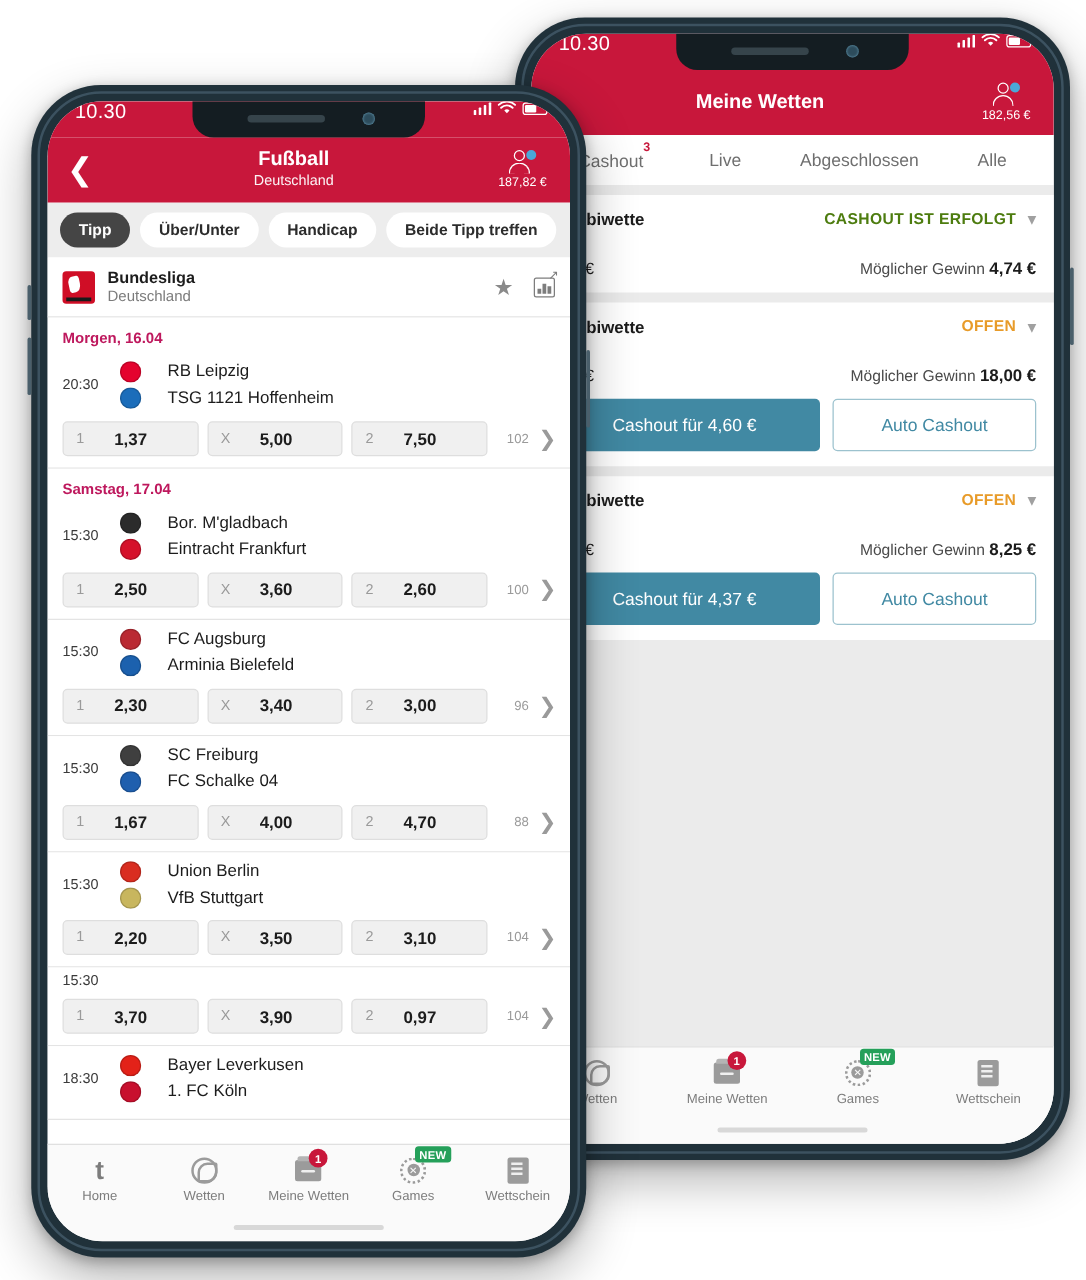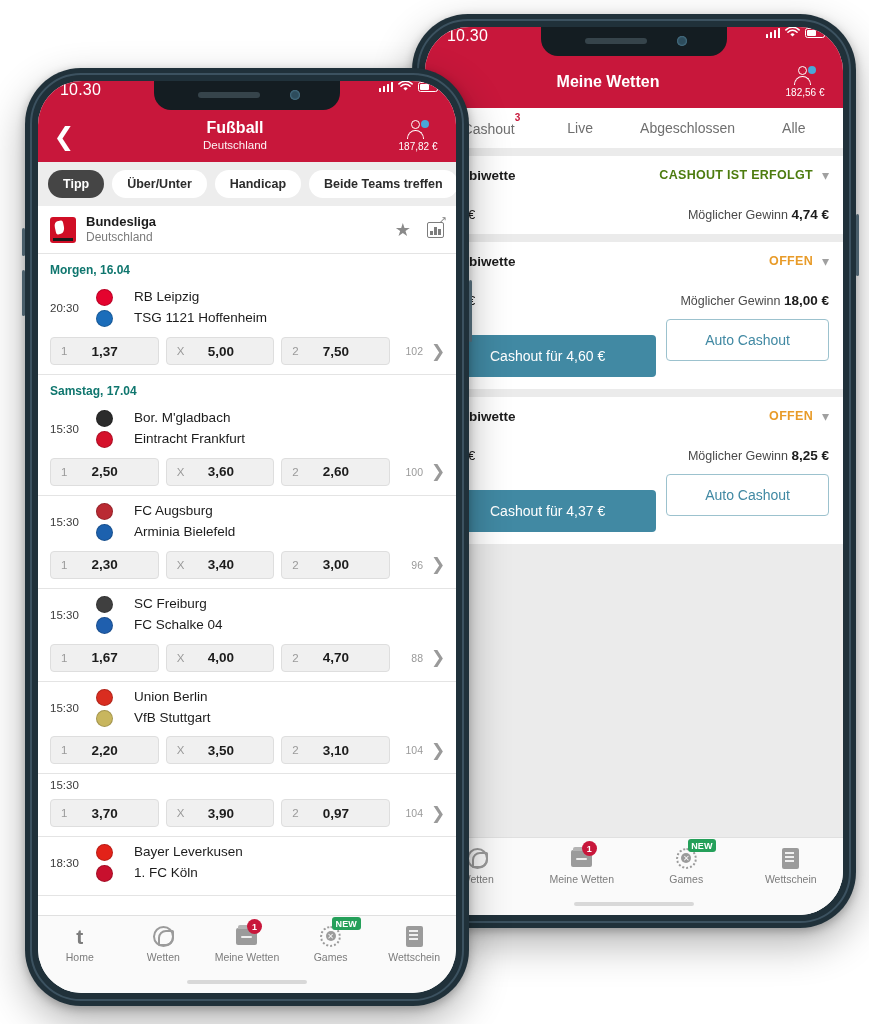--- a/index.html
+++ b/index.html
@@ -112,21 +112,21 @@
   .star { color:#8a8a8a; font-size:18px; margin-right:16px; }
   .chart-ic { width:17px;height:16px;border:1.6px solid #7d7d7d;border-radius:2px;
      position:relative; display:flex; align-items:flex-end; justify-content:center; gap:1.5px;
      padding:0 2px 2px; }
   .chart-ic b { display:block; width:2.5px; background:#7d7d7d; }
   .chart-ic b:nth-child(1){height:4px;} .chart-ic b:nth-child(2){height:8px;}
   .chart-ic b:nth-child(3){height:6px;}
   .chart-ic::after{content:"↗";position:absolute;right:-4px;top:-9px;font-size:10px;color:#7d7d7d;}
 
   
-  .daterow { font-size:12px; font-weight:bold; color:#0f766e; padding:9px 12px 5px; background:#fff;}
+  .daterow { font-size:12px; font-weight:bold; color:#be185d; padding:9px 12px 5px; background:#fff;}
 
   
   .match { background:#fff; border-bottom:1px solid #e4e4e4; padding: 2px 0 9px; }
   .m-top { display:flex; align-items:center; padding: 3px 12px 2px; }
   .m-time { font-size:11.5px; color:#3a3a3a; width:46px; flex:0 0 auto; }
   .m-teams { flex:1; }
   .m-team { display:flex; align-items:center; gap:21px; font-size:13.5px; color:#1c1c1c;
             line-height:1.55; }
   .crest { width:17px;height:17px;border-radius:50%; flex:0 0 auto;
            border:1.2px solid rgba(0,0,0,.18); }
@@ -159,21 +159,21 @@
   .bc-status.green { color:#4d7c0f; }
   .bc-status.orange{ color:#E89B29; }
   .bc-chev { color:#a0a0a0; font-size:14px; margin-left:9px; font-weight:300;}
   .bc-row2 { display:flex; align-items:baseline; margin-top:24px; }
   .bc-stake { font-size:13px; color:#1c1c1c; flex:1; }
   .bc-win { font-size:12.5px; color:#4a4a4a; }
   .bc-win b { color:#1c1c1c; font-size:13.5px; }
   .bc-actions { display:flex; gap:10px; margin-top:11px; }
   .btn-cashout {
     flex:1.35; background:#4189A3; color:#fff; border:none; border-radius:4px;
-    height:42px; font-size:14px; font-family:inherit;margin-top:16px;
+    height:42px; font-size:14px; font-family:inherit;
   }
   .btn-auto {
     flex:1; background:#fff; color:#4189A3; border:1px solid #9cc2ce; border-radius:4px;
     height:42px; font-size:14px; font-family:inherit;
   }
 
   
   .tabbar {
     position:absolute; bottom:0; left:0; right:0; background:#fafafa;
     border-top:1px solid #e0e0e0; display:flex; padding: 8px 0 30px;
@@ -396,21 +396,21 @@
               <span class="dot"></span>
           </div>
           <div class="nav-balance">187,82 €</div>
         </div>
       </div>
 
       <div class="pillbar">
         <div class="pill active">Tipp</div>
         <div class="pill">Über/Unter</div>
         <div class="pill">Handicap</div>
-        <div class="pill">Beide Teams treffen</div>
+        <div class="pill">Beide Tipp treffen</div>
 
       </div>
 
       <div class="league">
         <div class="league-logo"></div>
         <div>
           <div class="league-name">Bundesliga</div>
           <div class="league-country">Deutschland</div>
         </div>
         <div class="league-sp"></div>

